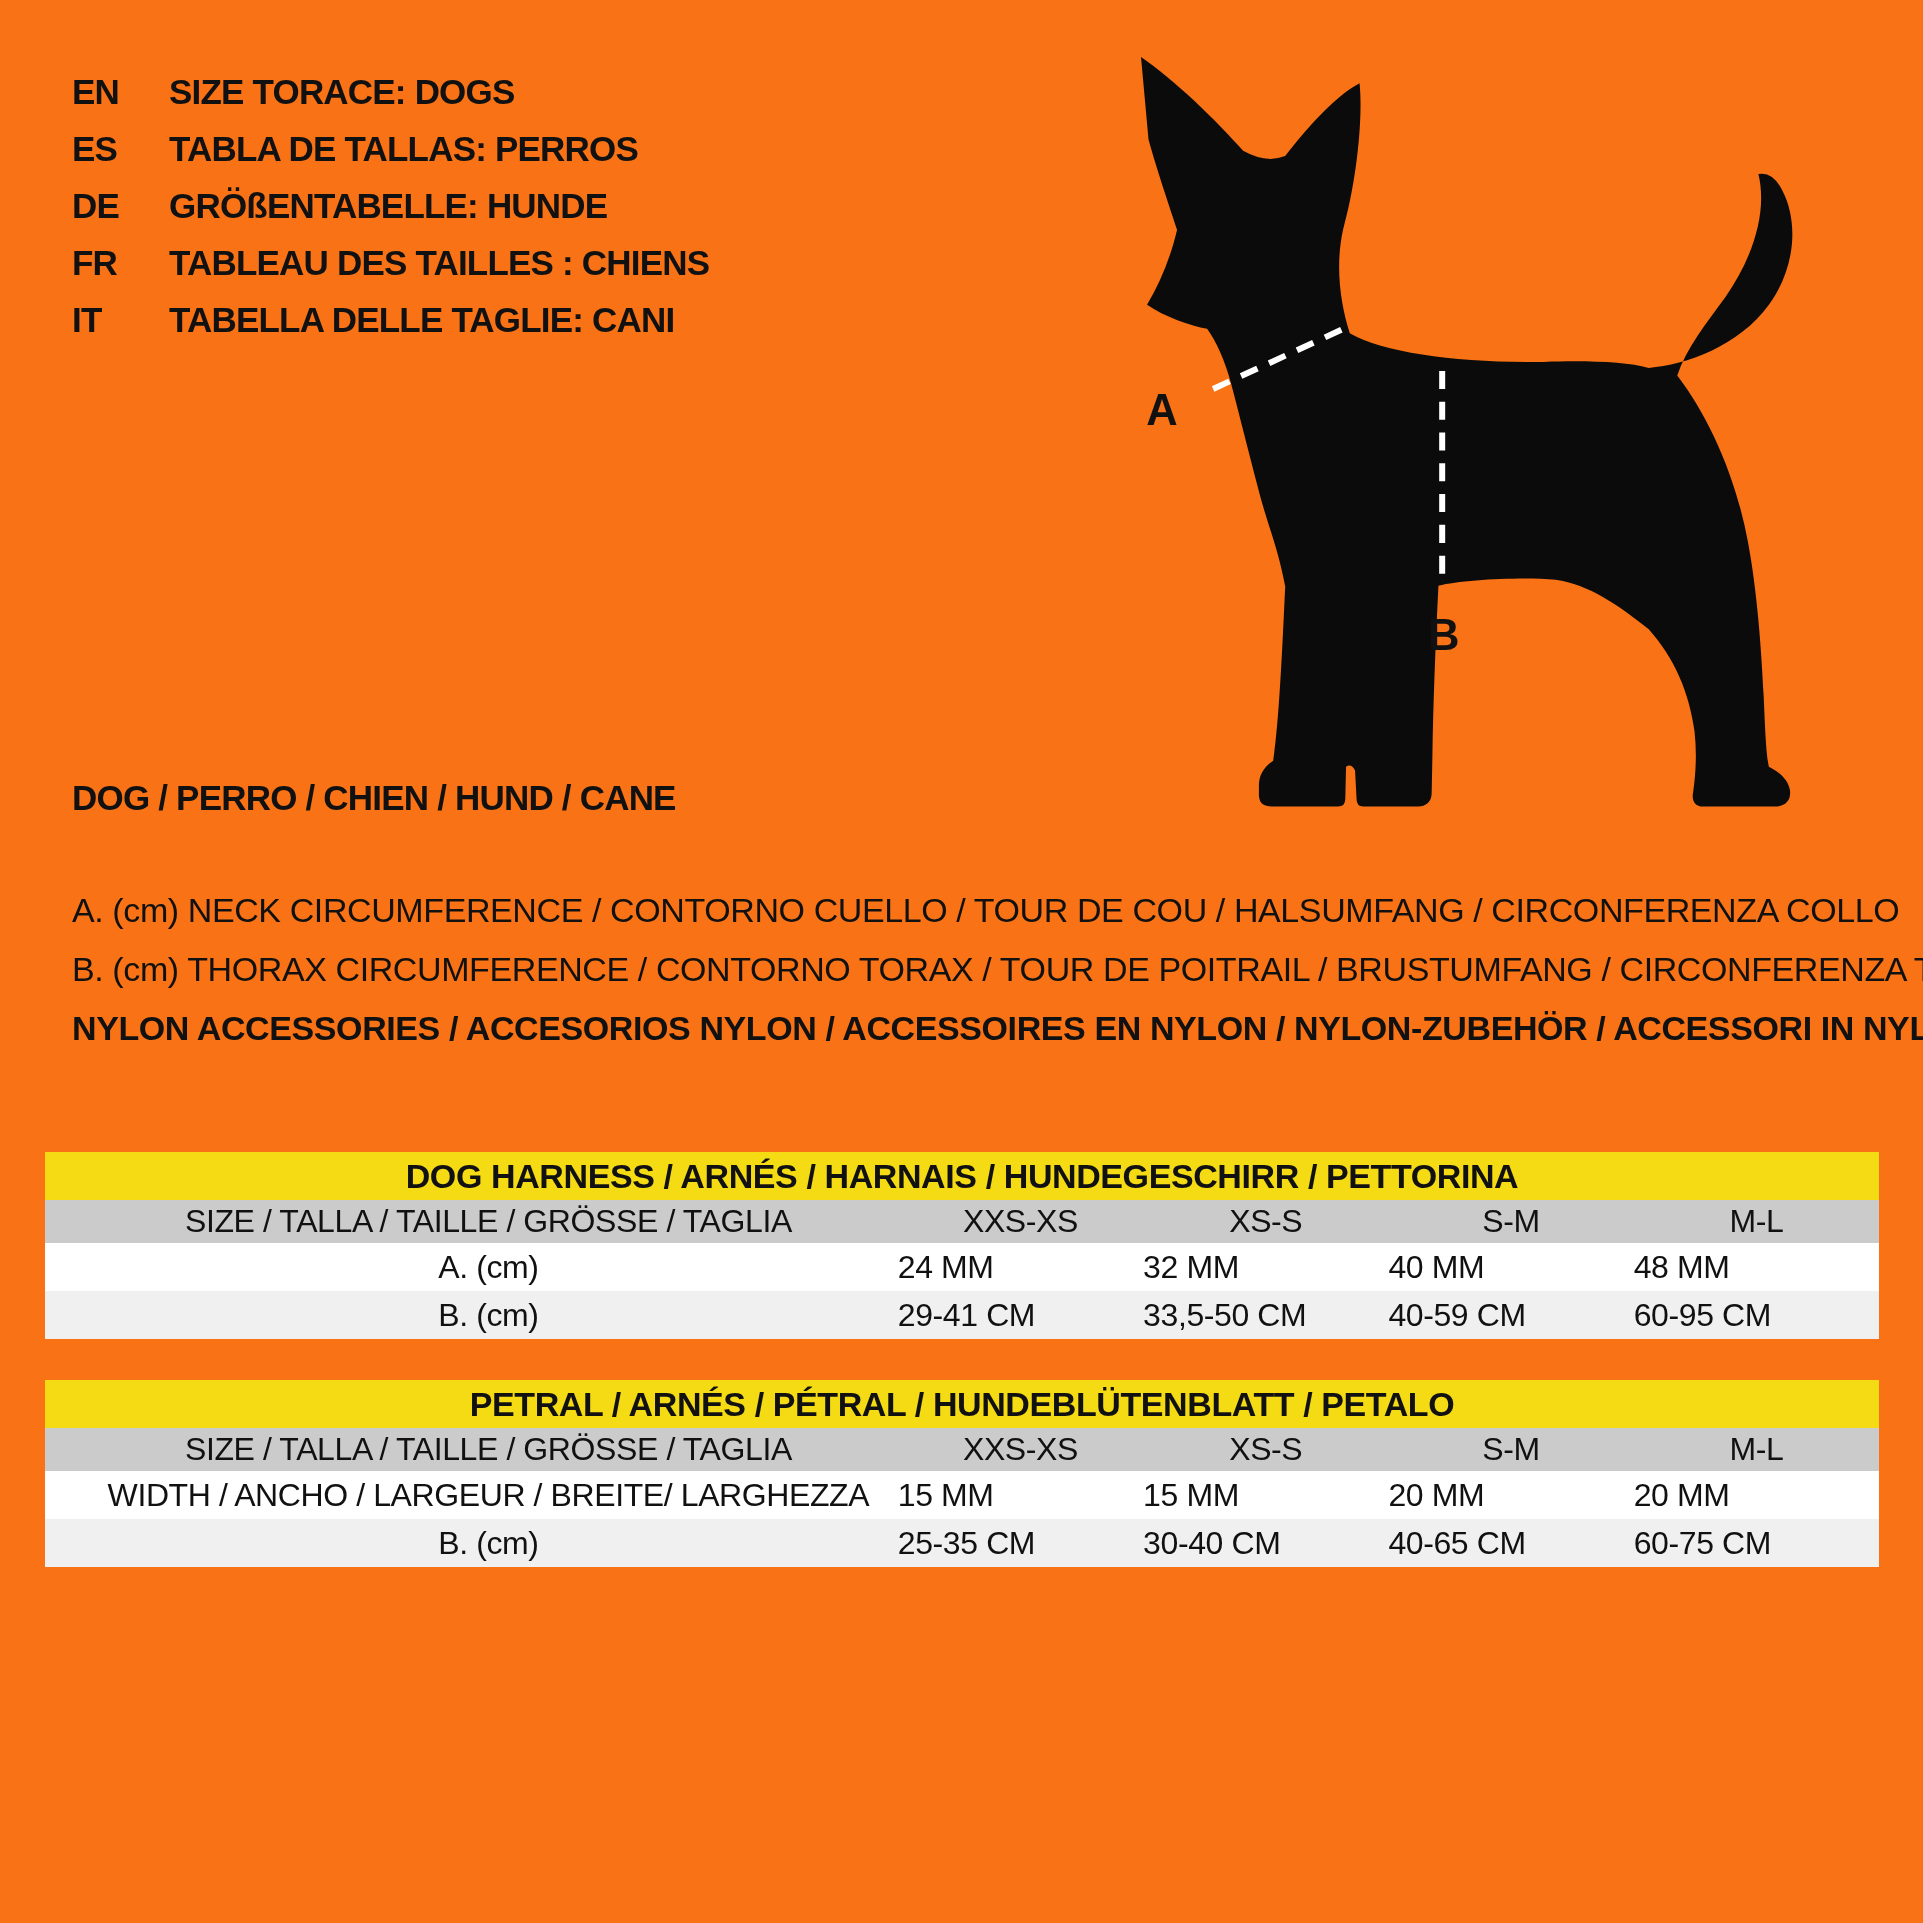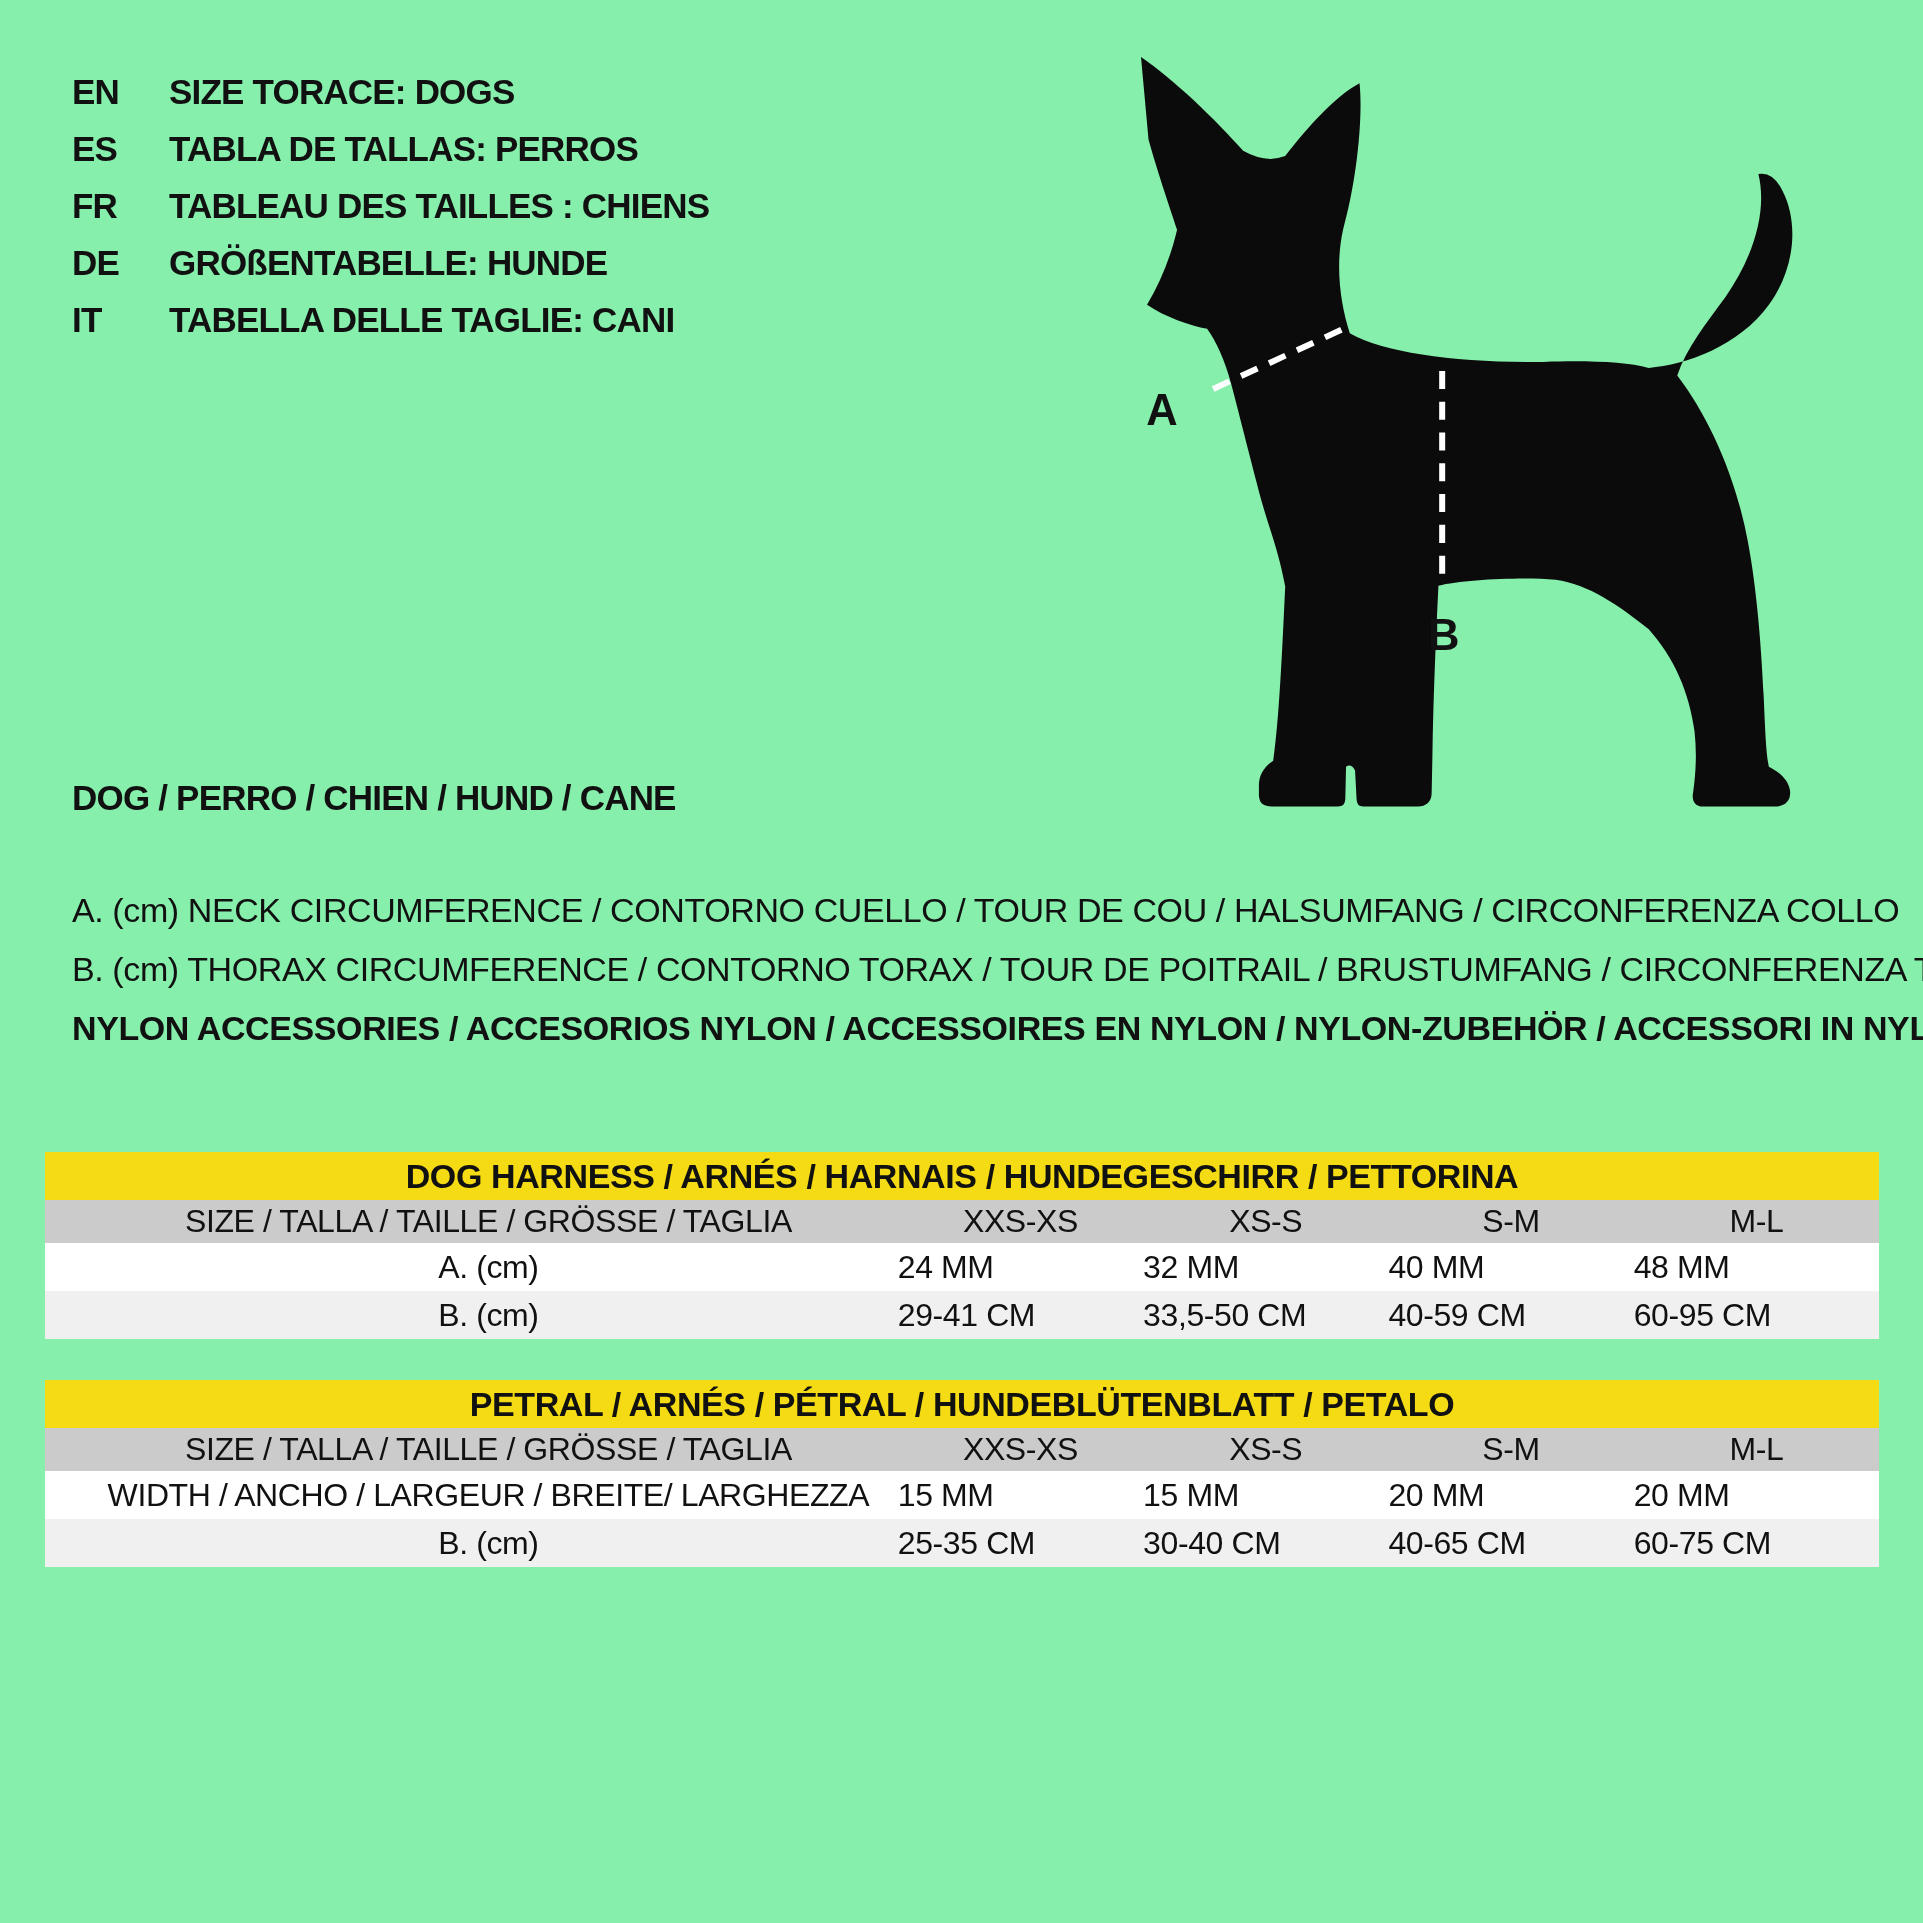--- a/index.html
+++ b/index.html
@@ -6,21 +6,21 @@
   body {
     width: 1924px; height: 1924px;
     background: #ffffff;
     font-family: "Liberation Sans", sans-serif;
     color: #111111;
   }
   .canvas {
     position: relative;
     width: 1924px; height: 1924px;
     overflow: hidden;
-    background: #86efac;
+    background: #f97316;
   }
 
   
   .lang-block { position: absolute; left: 72px; top: 63px; }
   .lang-row {
     display: flex; align-items: center;
     height: 57px;
     font-size: 35px; font-weight: 700; letter-spacing: -0.8px;
     white-space: nowrap;
   }
@@ -90,26 +90,26 @@
   <div class="lang-block">
     <div class="lang-row">
       <span class="lang-code">EN</span>
       <span class="lang-label">SIZE TORACE: DOGS</span>
     </div>
     <div class="lang-row">
       <span class="lang-code">ES</span>
       <span class="lang-label">TABLA DE TALLAS: PERROS</span>
     </div>
     <div class="lang-row">
+      <span class="lang-code">DE</span>
+      <span class="lang-label">GRÖßENTABELLE: HUNDE</span>
+    </div>
+    <div class="lang-row">
       <span class="lang-code">FR</span>
       <span class="lang-label">TABLEAU DES TAILLES : CHIENS</span>
-    </div>
-    <div class="lang-row">
-      <span class="lang-code">DE</span>
-      <span class="lang-label">GRÖßENTABELLE: HUNDE</span>
     </div>
     <div class="lang-row">
       <span class="lang-code">IT</span>
       <span class="lang-label">TABELLA DELLE TAGLIE: CANI</span>
     </div>
   </div>
 
   <div class="dog-figure">
     <svg viewBox="0 0 940 1040" xmlns="http://www.w3.org/2000/svg">
       <path fill="#0b0b0b" d="

